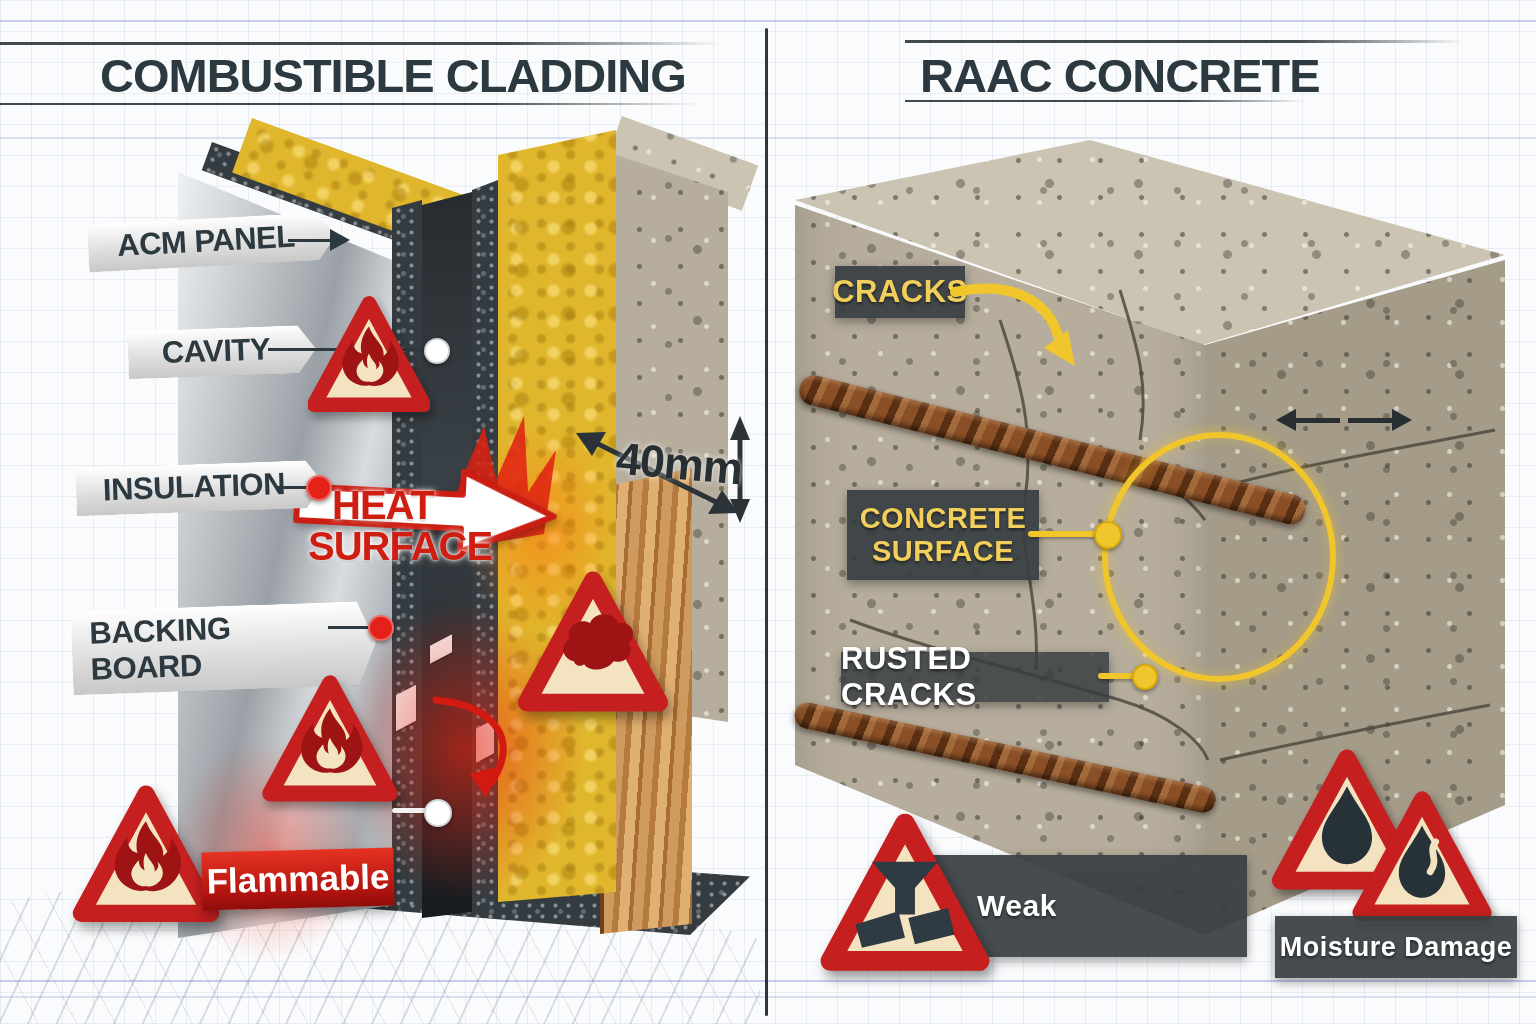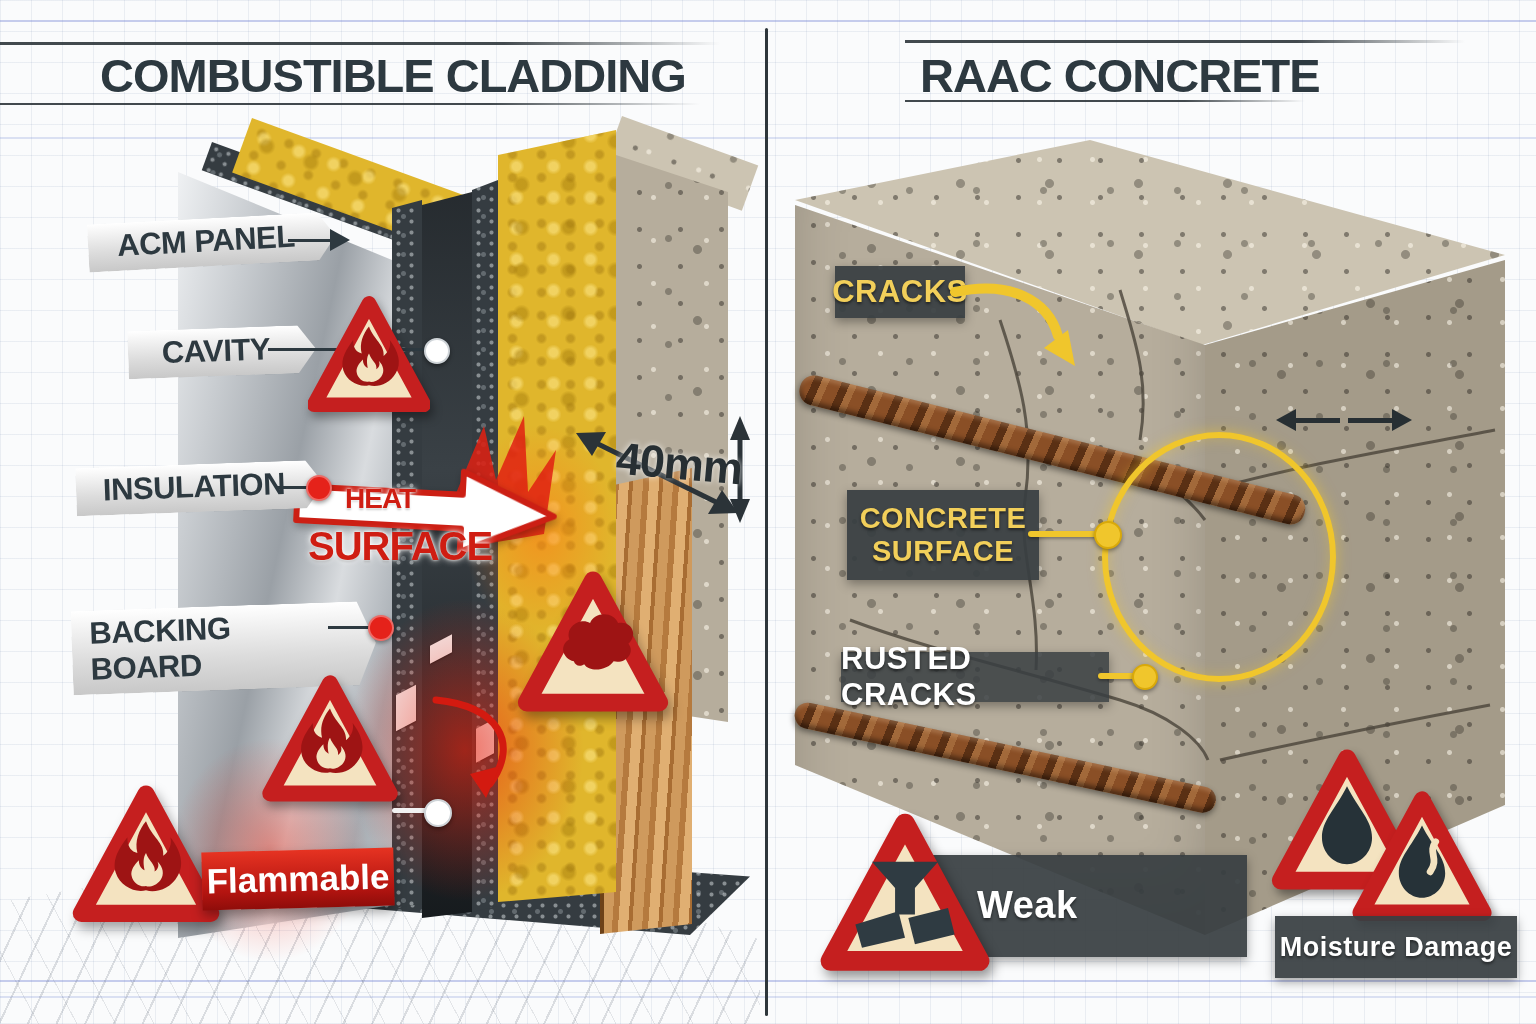--- a/index.html
+++ b/index.html
@@ -148,21 +148,21 @@
 <div class="glow" style="left:130px;top:690px;width:280px;height:320px;background:radial-gradient(closest-side,rgba(235,35,15,.42),rgba(235,35,15,0) 70%);"></div>
 <div class="glow" style="left:430px;top:380px;width:220px;height:300px;background:radial-gradient(closest-side,rgba(255,120,20,.55),rgba(255,120,20,0) 70%);"></div>
 
 <svg class="abs" style="left:440px;top:408px;" width="130" height="150" viewBox="0 0 130 150">
   <path d="M12 95 L44 18 L56 72 L84 8 L88 84 L116 42 L104 126 L34 138 Z" fill="#e02012" opacity="0.85"></path>
 </svg>
 
 <svg class="abs" style="left:292px;top:448px;transform:rotate(3deg);filter:drop-shadow(2px 4px 4px rgba(0,0,0,.3));" width="275" height="120" viewBox="0 0 275 120">
   <path d="M5 45 H170 V22 L262 62 L170 102 V79 H5 Z" fill="#ffffff" stroke="#cc1f14" stroke-width="6" stroke-linejoin="round"></path>
 </svg>
-<div class="heat-text" style="left:345px;top:483px;font-size:28px;">HEAT</div>
+<div class="heat-text" style="left:332px;top:483px;font-size:40px;">HEAT</div>
 <div class="heat-text" style="left:308px;top:524px;font-size:40px;">SURFACE</div>
 
 <svg class="abs" style="left:418px;top:688px;" width="130" height="125" viewBox="0 0 130 125">
   <path d="M18 12 C80 18 102 55 72 96" fill="none" stroke="#d31a10" stroke-width="7" stroke-linecap="round"></path>
   <path d="M82 78 L68 110 L52 86 Z" fill="#d31a10"></path>
 </svg>
 
 <div class="pill" style="left:88px;top:218px;width:200px;transform:rotate(-3deg);">
     <span>ACM PANEL</span>
   </div>
@@ -264,21 +264,21 @@
 </div>
 <div class="yellow-line" style="left:1098px;top:673px;width:44px;"></div>
 <div class="dot yellow" style="left:1132px;top:664px;width:22px;height:22px;"></div>
 
 <div class="dim-flex" style="left:1296px;top:418px;">
   <div class="dim-bar l"></div>
   <div class="dim-bar r"></div>
 </div>
 
 <div class="darkbox" style="left:920px;top:855px;width:270px;height:102px;align-items:flex-start;padding-left:46px;">
-  <span class="wh" style="font-size:38px;line-height:1.15;">Weak</span>
+  <span class="wh" style="font-size:30px;line-height:1.15;">Weak</span>
 </div>
 <svg class="abs" style="left:800px;top:812px;filter:drop-shadow(4px 7px 6px rgba(0,0,0,.4));" width="210" height="182" viewBox="0 0 100 110">
   <path d="M50 7 L95 90 L5 90 Z" fill="#f4e3c0" stroke="#c51f1f" stroke-width="12" stroke-linejoin="round"></path>
   <g fill="#2f3b42">
     <path d="M30 30 L70 30 L56 46 L56 62 L44 62 L44 46 Z"></path>
     <path d="M20 68 L46 60 L50 76 L24 82 Z"></path>
     <path d="M52 64 L76 58 L80 74 L56 80 Z"></path>
   </g>
 </svg>
 

